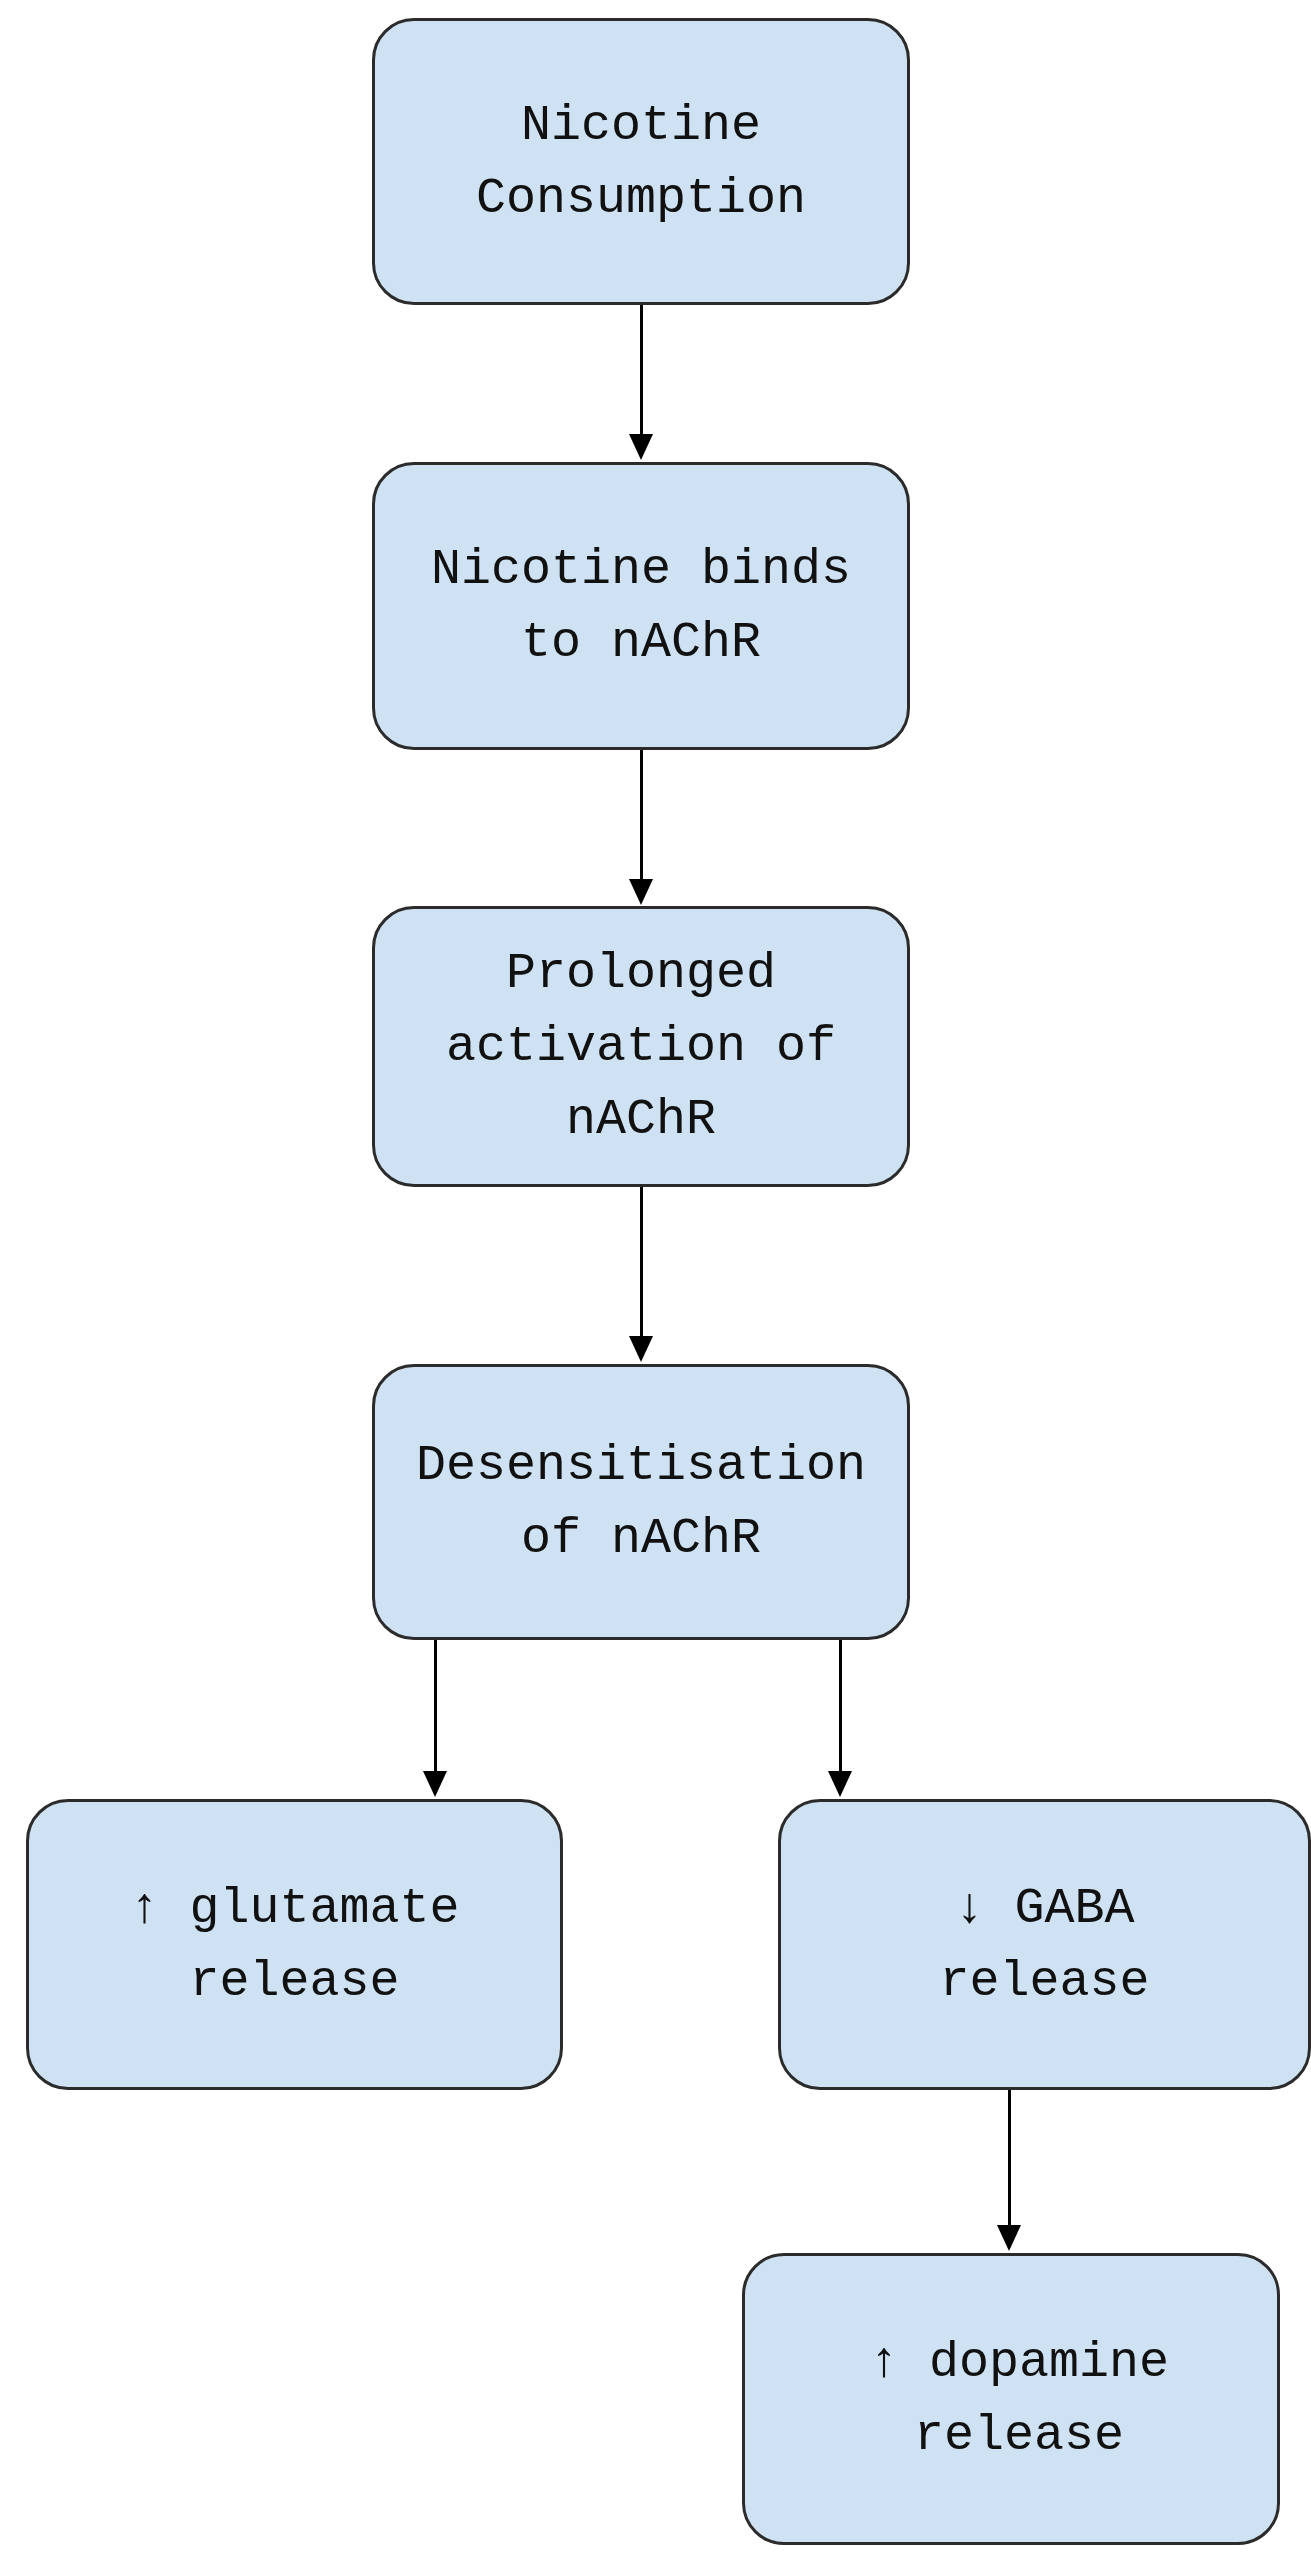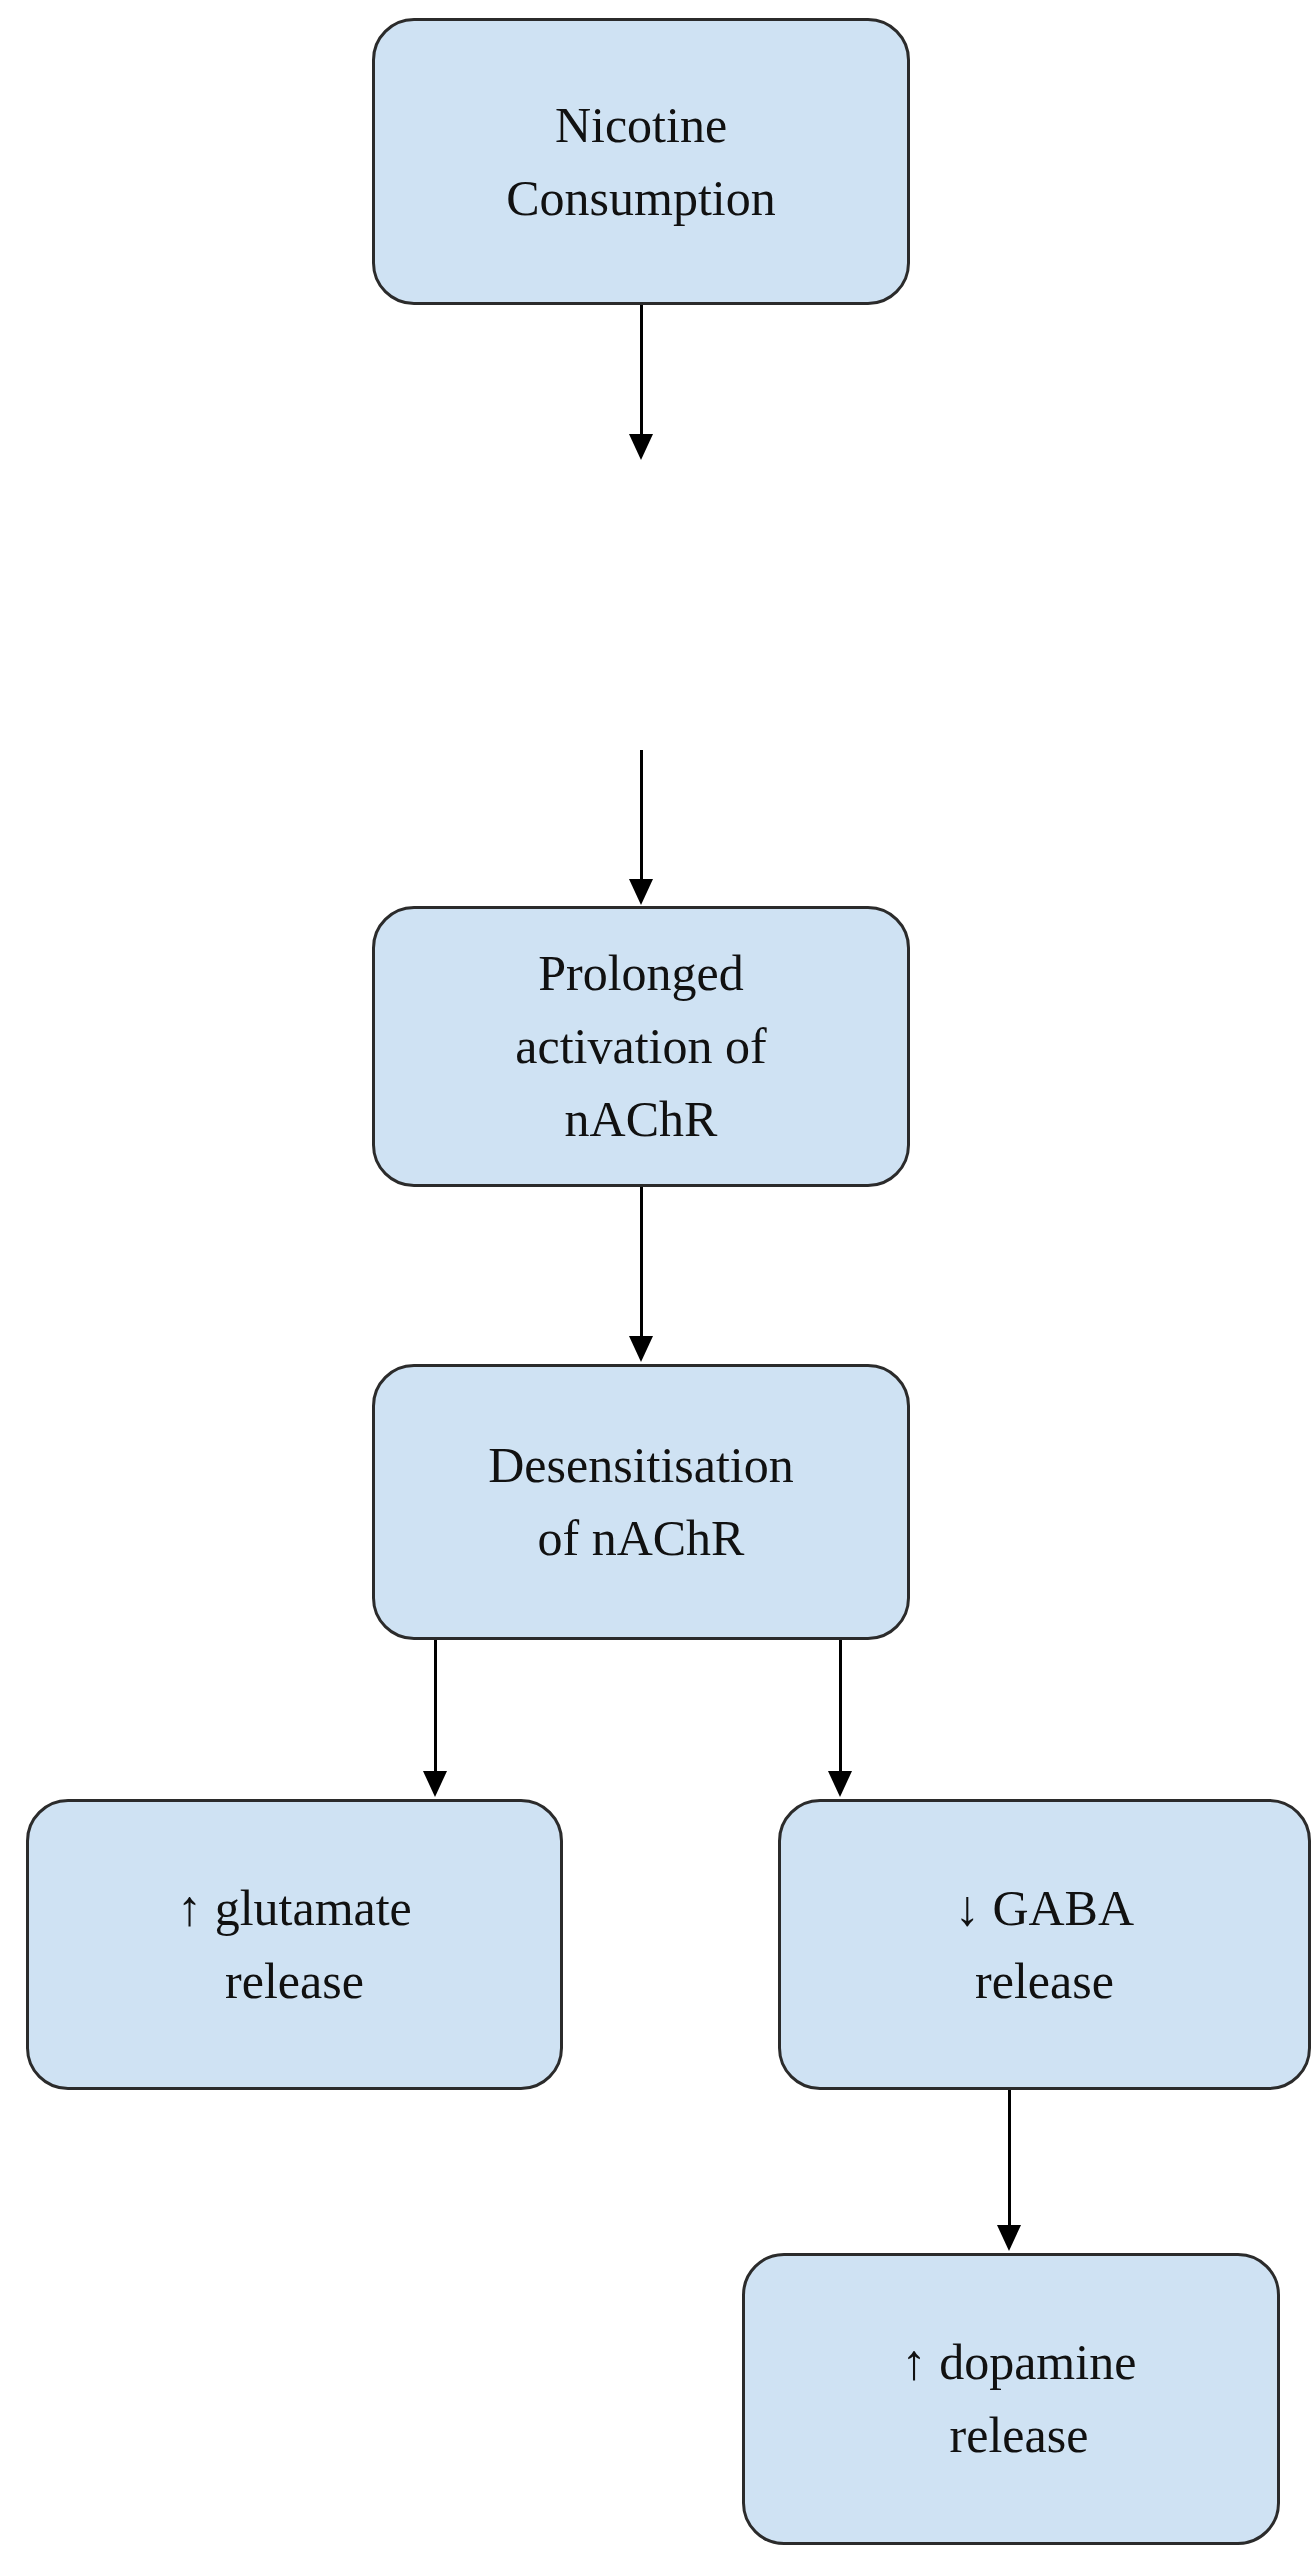--- a/index.html
+++ b/index.html
@@ -5,21 +5,21 @@
   html, body {
     margin: 0;
     padding: 0;
     background: var(--background, #ffffff);
   }
   .canvas {
     position: relative;
     width: 1298px;
     height: 2567px;
     background: var(--background, #ffffff);
-    font-family: Liberation Serif, serif;
+    font-family: Liberation Mono, monospace;
   }
   .node {
     position: absolute;
     box-sizing: border-box;
     background: var(--node-fill, #cfe2f3);
     border: 3px solid var(--node-border, #2b2b2b);
     border-radius: 42px;
     display: flex;
     align-items: center;
     justify-content: center;
@@ -79,20 +79,24 @@
 
 <div class="canvas">
 
   <div class="node n1">
     <span class="label">Nicotine
 Consumption</span>
   </div>
 
   <div class="arrow a1"></div>
 
+  <div class="node n2">
+    <span class="label">Nicotine binds
+to nAChR</span>
+  </div>
 
   <div class="arrow a2"></div>
 
   <div class="node n3">
     <span class="label">Prolonged
 activation of
 nAChR</span>
   </div>
 
   <div class="arrow a3"></div>

